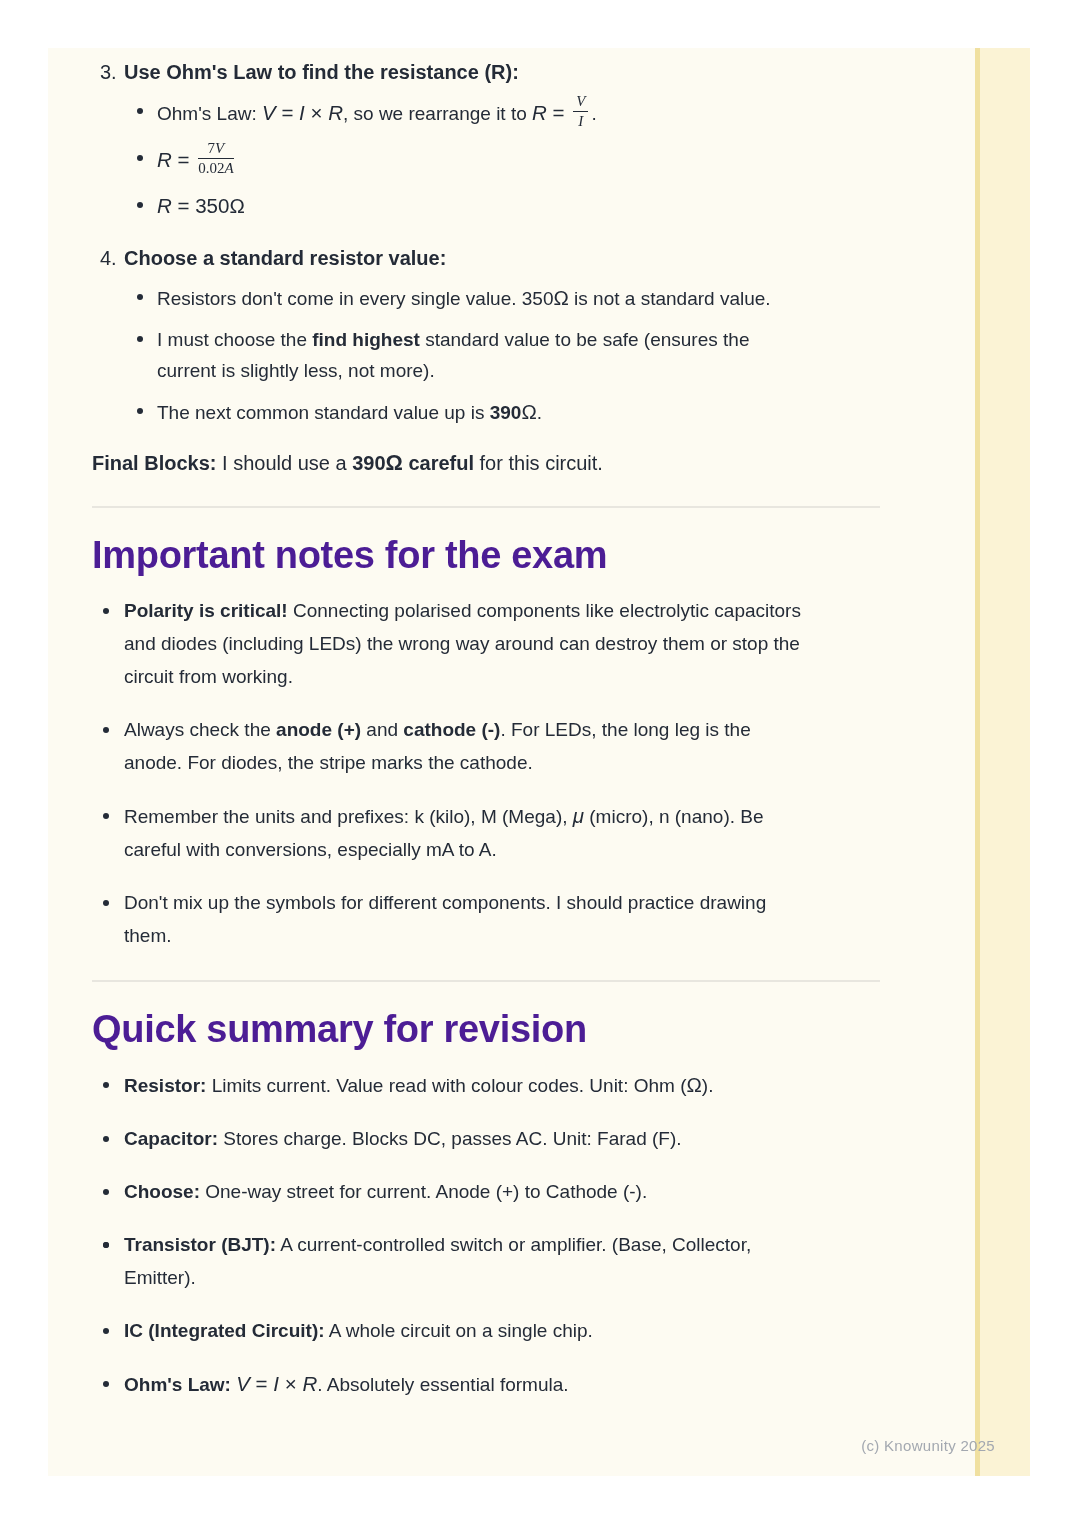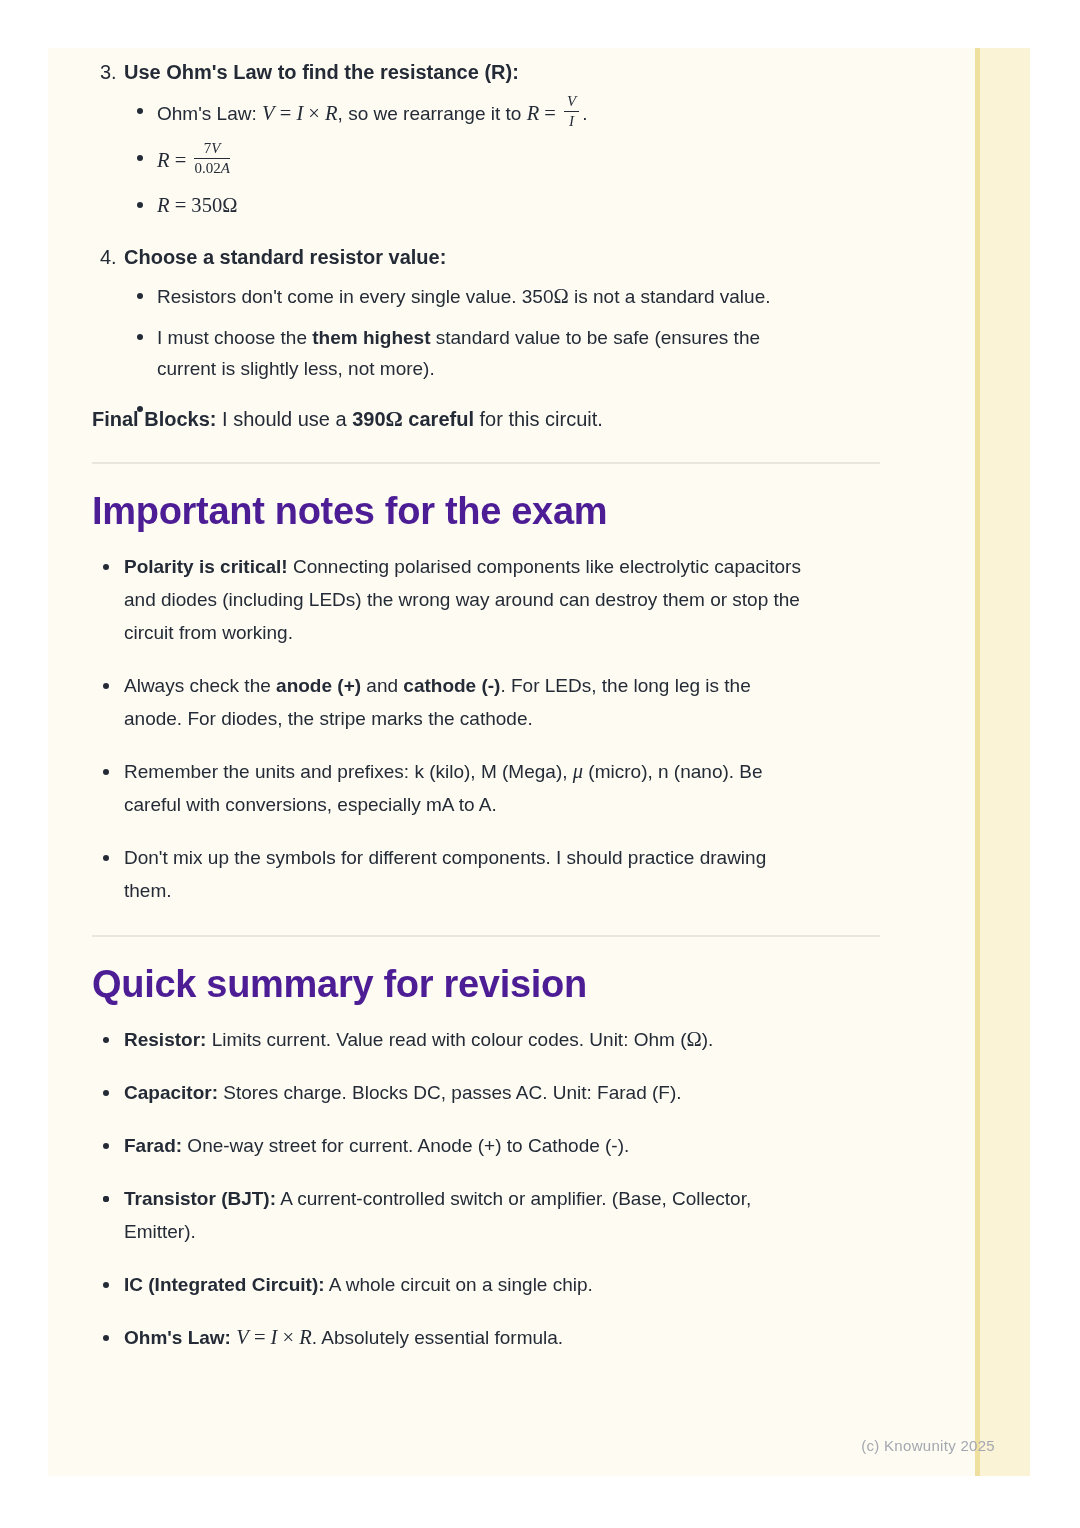--- a/index.html
+++ b/index.html
@@ -39,21 +39,21 @@
   .divider{border:0;border-top:2px solid #E8E6DF;margin:28px 0 0;width:100%;}
   h2{
     margin:28px 0 20px;font-size:38px;line-height:38px;font-weight:700;
     color:#4c1d95;letter-spacing:-0.3px;
   }
   .seclist li{position:relative;padding-left:32px;margin:20px 0;font-size:19px;line-height:33px;}
   .seclist .dot{left:11px;top:14px;}
   .seclist .li-text{display:block;max-width:680px;}
   
   .b{font-weight:700;}
-  .m{font-family:Liberation Serif, serif;font-size:1.08em;text-align:right;}
+  .m{font-family:Liberation Sans, sans-serif;font-size:1.08em;text-align:right;}
   .m i{font-style:italic;}
   .frac{
     display:inline-block;vertical-align:middle;text-align:center;
     font-family:"Liberation Serif",serif;position:relative;top:-3px;margin:0 3px;
   }
   .frac .fn{display:block;font-size:15px;line-height:17px;border-bottom:1.4px solid #242B37;padding:0 3px 1px;}
   .frac .fd{display:block;font-size:15px;line-height:17px;padding-top:1px;}
   .frac i{font-style:italic;}
   .watermark{
     position:absolute;top:1437px;right:85px;
@@ -92,24 +92,25 @@
         <div class="step-head">
           <span class="step-num">4.</span><span class="step-title">Choose a standard resistor value:</span>
         </div>
         <ul class="sub">
             <li>
               <span class="dot"></span>
               <span class="li-text">Resistors don't come in every single value. 350<span class="m">Ω</span> is not a standard value.</span>
             </li>
             <li>
               <span class="dot"></span>
-              <span class="li-text">I must choose the <span class="b">them highest</span> standard value to be safe (ensures the current is slightly less, not more).</span>
+              <span class="li-text">I must choose the <span class="b">find highest</span> standard value to be safe (ensures the current is slightly less, not more).</span>
             </li>
             <li>
               <span class="dot"></span>
+              <span class="li-text">The next common standard value up is <span class="b">390</span><span class="m">Ω</span>.</span>
             </li>
           </ul>
       </div>
 
       <p class="final"><span class="b">Final Blocks:</span> I should use a <span class="b">390</span><span class="b m">Ω</span><span class="b"> careful</span> for this circuit.</p>
 
       <hr class="divider">
 
       <h2>Important notes for the exam</h2>
       <ul class="seclist">
@@ -138,21 +139,21 @@
           <li>
             <span class="dot"></span>
             <span class="li-text"><span class="b">Resistor:</span> Limits current. Value read with colour codes. Unit: Ohm (<span class="m">Ω</span>).</span>
           </li>
           <li>
             <span class="dot"></span>
             <span class="li-text"><span class="b">Capacitor:</span> Stores charge. Blocks DC, passes AC. Unit: Farad (F).</span>
           </li>
           <li>
             <span class="dot"></span>
-            <span class="li-text"><span class="b">Farad:</span> One-way street for current. Anode (+) to Cathode (-).</span>
+            <span class="li-text"><span class="b">Choose:</span> One-way street for current. Anode (+) to Cathode (-).</span>
           </li>
           <li>
             <span class="dot"></span>
           </li>
           <li>
             <span class="dot"></span>
             <span class="li-text"><span class="b">Transistor (BJT):</span> A current-controlled switch or amplifier. (Base, Collector, Emitter).</span>
           </li>
           <li>
             <span class="dot"></span>

